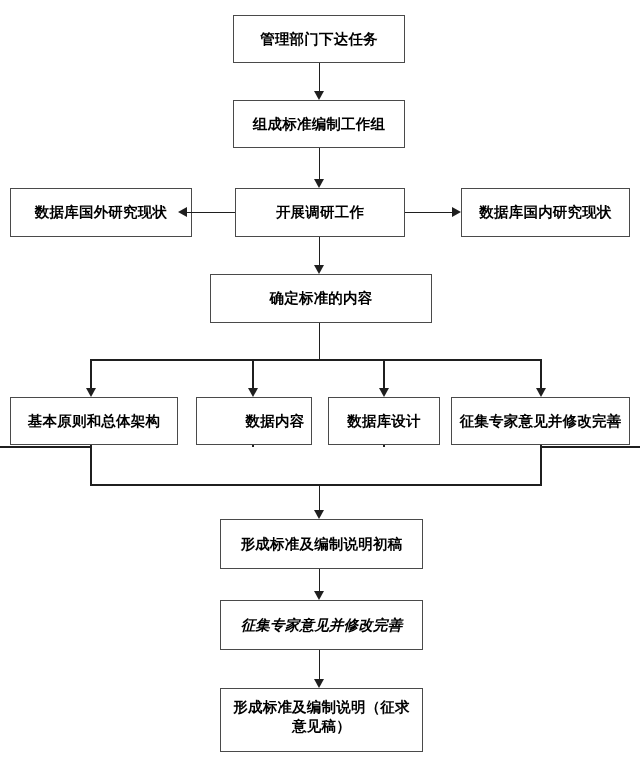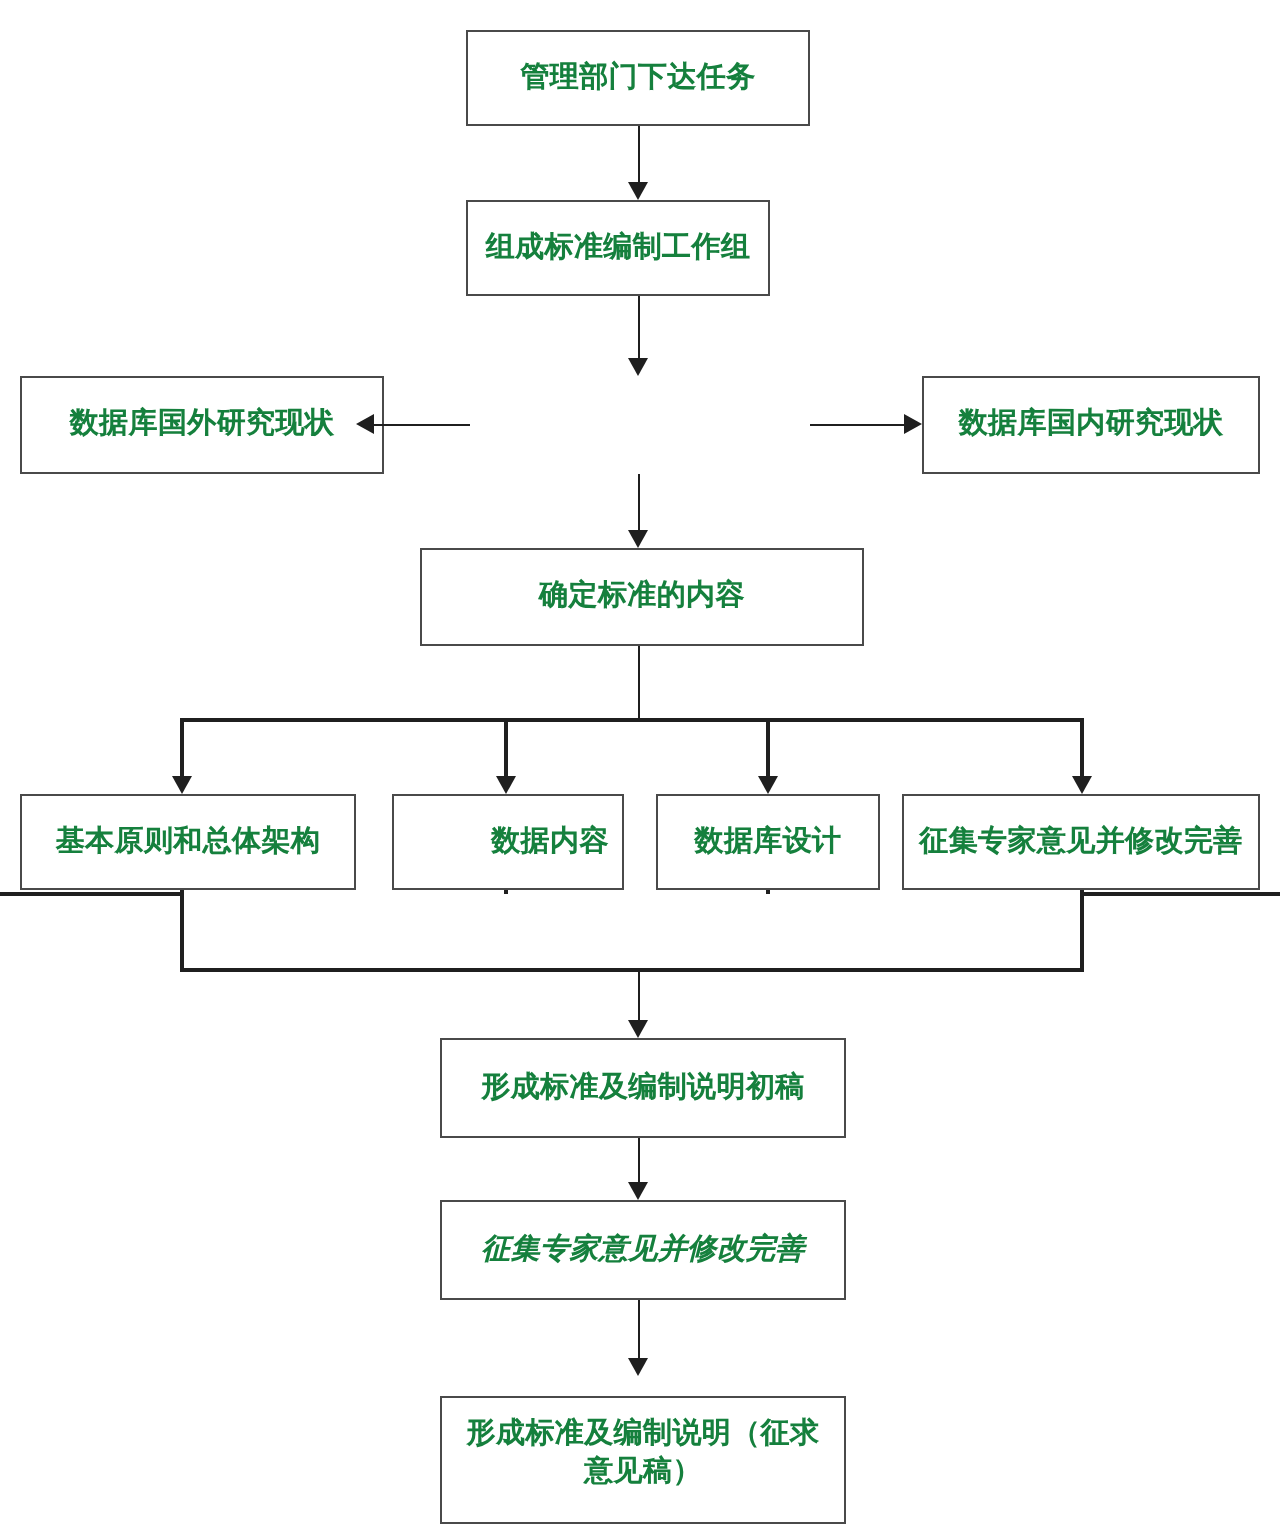--- a/index.html
+++ b/index.html
@@ -24,21 +24,21 @@
     background: #ffffff;
     display: flex;
     align-items: center;
     justify-content: center;
     text-align: center;
   }
   .node .label {
     font-family: "DejaVu Sans", "Liberation Sans", sans-serif;
     font-size: 14.5px;
     font-weight: 700;
-    color: #15803d;
+    color: #000000;
     line-height: 1.28;
     letter-spacing: 0.2px;
     padding: 0 4px;
     white-space: pre-line;
   }
   .node.topalign .label {
     align-self: flex-start;
     margin-top: 9px;
   }
   
@@ -71,24 +71,27 @@
 </style>
 </head>
 <body>
 
 <div id="canvas">
 
   <div class="node" style="left:233px; top:15px; width:172px; height:48px;">
     <span class="label">管理部门下达任务</span>
   </div>
 
-  <div class="node" style="left:233px; top:100px; width:152px; height:48px;align-items:center;">
+  <div class="node" style="left:233px; top:100px; width:172px; height:48px;align-items:center;">
     <span class="label">组成标准编制工作组</span>
   </div>
 
+  <div class="node" style="left:235px; top:188px; width:170px; height:49px;">
+    <span class="label">开展调研工作</span>
+  </div>
 
   <div class="node" style="left:10px; top:188px; width:182px; height:49px;">
     <span class="label">数据库国外研究现状</span>
   </div>
 
   <div class="node" style="left:461px; top:188px; width:169px; height:49px;">
     <span class="label">数据库国内研究现状</span>
   </div>
 
   <div class="node" style="left:210px; top:274px; width:222px; height:49px;">
@@ -112,21 +115,21 @@
   </div>
 
   <div class="node" style="left:220px; top:519px; width:203px; height:50px;">
     <span class="label">形成标准及编制说明初稿</span>
   </div>
 
   <div class="node" style="left:220px; top:600px; width:203px; height:50px;font-style:italic;">
     <span class="label">征集专家意见并修改完善</span>
   </div>
 
-  <div class="node topalign" style="left:220px; top:688px; width:203px; height:64px;margin-top:10px;">
+  <div class="node topalign" style="left:220px; top:688px; width:203px; height:64px;">
     <span class="label">形成标准及编制说明（征求
 意见稿）</span>
   </div>
 
   <div class="ln vline" style="left:318.5px; top:63px; height:28px;"></div>
   <div class="arrow arrow-down" style="left:313.5px; top:91px;"></div>
 
   <div class="ln vline" style="left:318.5px; top:148px; height:31px;"></div>
   <div class="arrow arrow-down" style="left:313.5px; top:179px;"></div>
 

